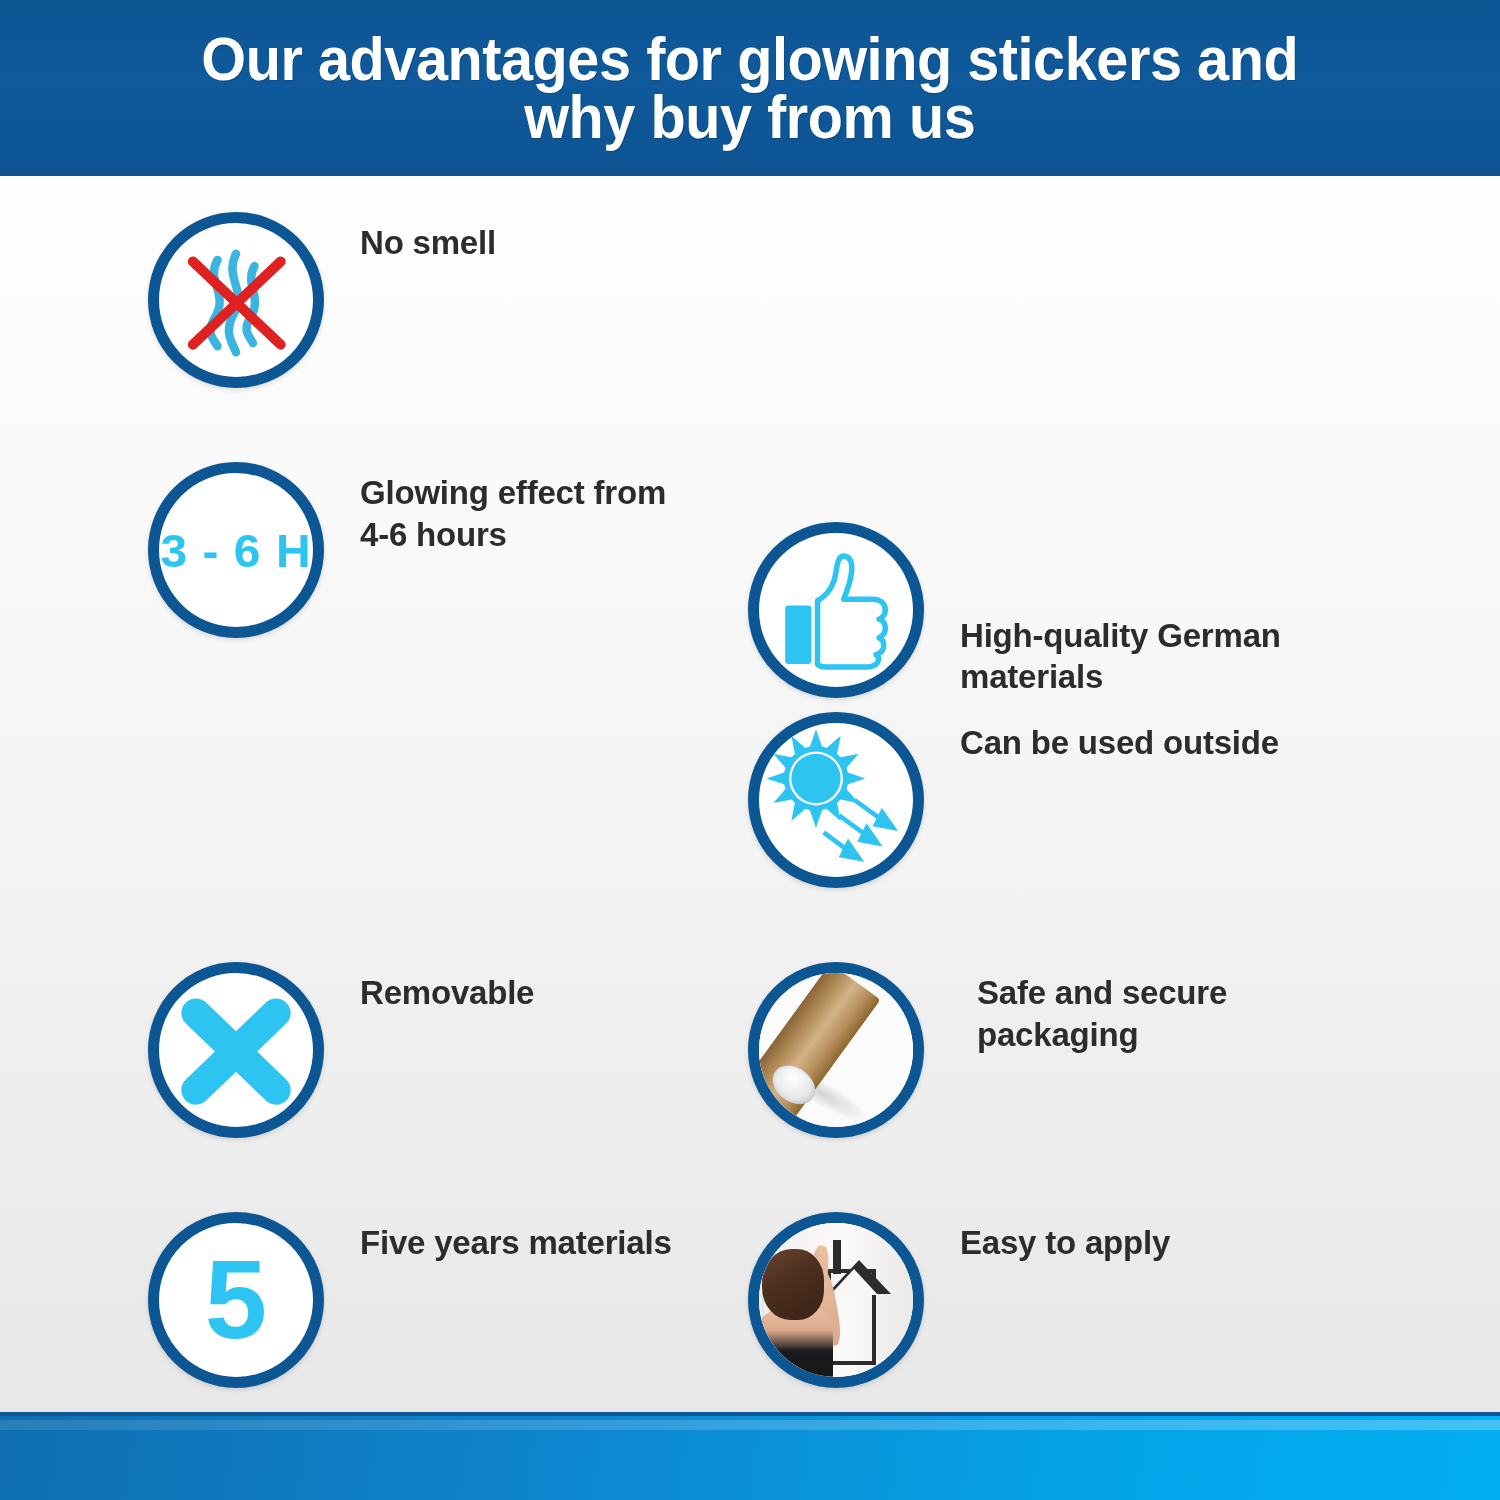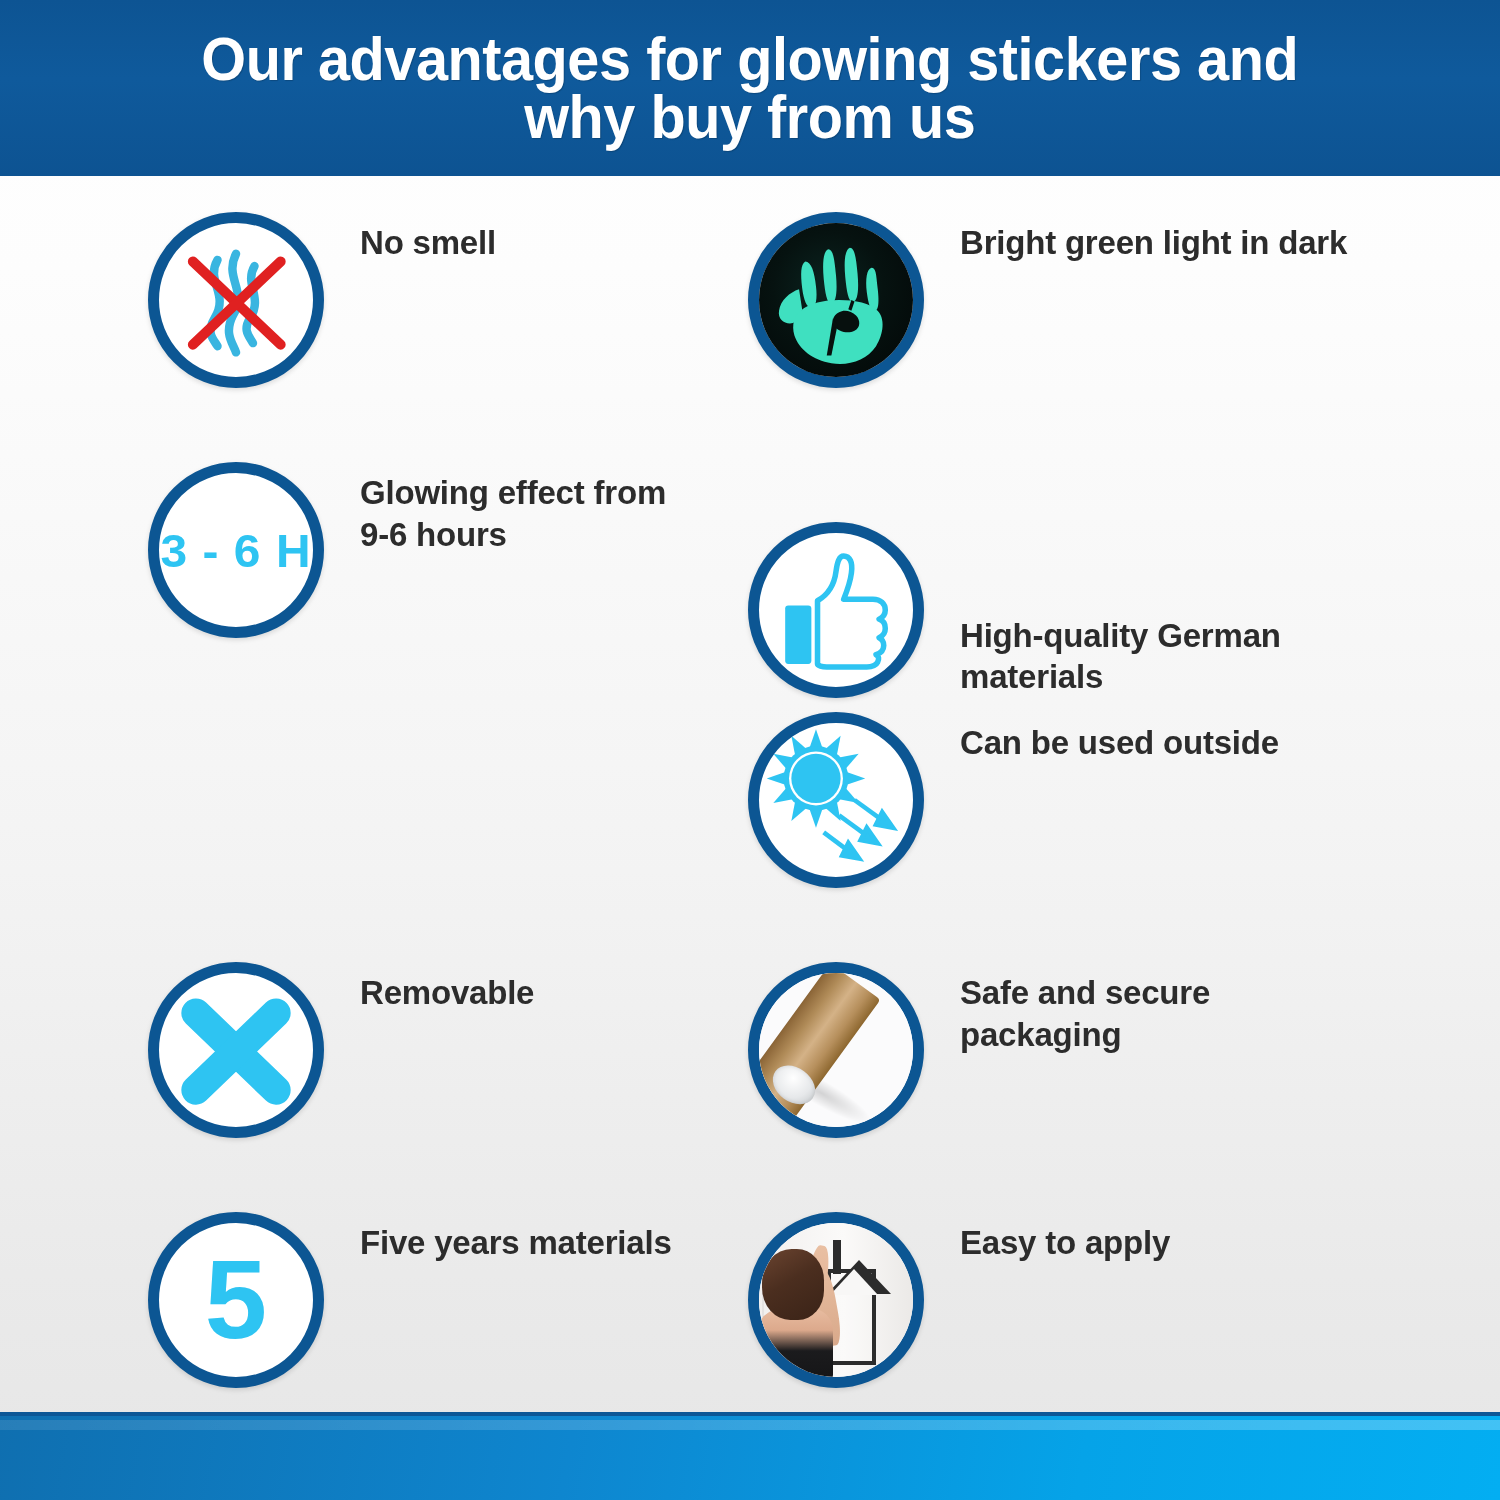--- a/index.html
+++ b/index.html
@@ -225,52 +225,29 @@
             <g stroke="#e02121" stroke-width="6.5" stroke-linecap="round">
               <line x1="22" y1="25" x2="79" y2="79"></line>
               <line x1="79" y1="25" x2="22" y2="79"></line>
             </g>
           </svg>
         </div>
       </div>
       <div class="feature-label">No smell</div>
     </div>
 
-    <div class="feature" style="left:748px; top:42px;">
-      <div class="badge">
-        <div class="badge-inner">
-          <div class="gh-bg"></div>
-          <svg class="icon-svg" viewBox="0 0 100 100" style="position:absolute; inset:0;">
-            <g fill="#3fe0c0">
-              <path d="M26 43 C20 45, 14 50, 13 57 C12 63, 17 66, 22 65 C25 64, 27 60, 28 56 Z"></path>
-              <path d="M30 25 C27 27, 27 33, 28 42 C29 50, 31 55, 34 55 C37 55, 38 49, 37 41 C36 32, 34 25, 30 25 Z"></path>
-              <path d="M45 17 C42 18, 41 25, 42 36 C43 46, 44 52, 47 52 C50 52, 51 45, 50 34 C49 23, 48 17, 45 17 Z"></path>
-              <path d="M59 16 C56 17, 55 24, 56 35 C57 45, 58 51, 61 51 C64 51, 65 44, 64 33 C63 22, 62 16, 59 16 Z"></path>
-              <path d="M73 29 C70 30, 69 36, 70 45 C71 52, 72 57, 75 57 C78 57, 78 50, 77 42 C76 33, 76 29, 73 29 Z"></path>
-              <path d="M27 57 C33 52, 42 50, 52 50 C63 50, 72 52, 77 57 C82 62, 81 72, 76 80 C70 89, 58 93, 47 91 C35 89, 26 82, 23 73 C21 66, 23 60, 27 57 Z"></path>
-            </g>
-            <g fill="#07100e">
-              <path d="M52 58 C48 60, 47 64, 49 67 C52 71, 58 72, 62 70 C66 68, 66 63, 63 60 C60 57, 55 56, 52 58 Z"></path>
-              <path d="M48 62 L44 86 L47 86 L51 66 Z"></path>
-              <path d="M58 56 L60 50 L62 51 L60 57 Z"></path>
-            </g>
-          </svg>
-        </div>
-      </div>
-      <div class="feature-label">Bright green light in dark</div>
-    </div>
 
     <div class="feature" style="left:148px; top:292px;">
       <div class="badge">
         <div class="badge-inner">
           <span class="badge-text hours">3 - 6 H</span>
         </div>
       </div>
       <div class="feature-label">Glowing effect from
-9-6 hours</div>
+4-6 hours</div>
     </div>
 
     <div class="feature" style="left:748px; top:292px;align-items:flex-end;">
       <div class="badge">
         <div class="badge-inner">
           <svg class="icon-svg" viewBox="0 0 100 100">
             <rect x="17" y="47" width="17" height="38" rx="2" fill="#2ec4f2"></rect>
             <path d="M38 85 L38 44 C45 40, 49 33, 50 25 C50.8 19, 52 15, 55 15 C59 15, 61 19, 60 26 C59.4 31, 57 38, 55 43 L74 43 C79 43, 82 46, 82 50 C82 53, 80 55, 78 56 C81 57, 82 59, 82 62 C82 65, 80 67, 78 68 C80 69, 81 71, 81 73 C81 76, 79 78, 76 79 C78 80, 78 82, 77 84 C76 86, 73 87, 70 87 L44 87 C41 87, 38 86, 38 85 Z" fill="none" stroke="#2ec4f2" stroke-width="3.6" stroke-linejoin="round"></path>
           </svg>
         </div>
@@ -323,21 +300,21 @@
             <g stroke="#2ec4f2" stroke-width="19" stroke-linecap="round" stroke-linejoin="round">
               <line x1="24" y1="26" x2="76" y2="76"></line>
               <line x1="76" y1="26" x2="24" y2="76"></line>
             </g>
           </svg>
         </div>
       </div>
       <div class="feature-label">Removable</div>
     </div>
 
-    <div class="feature" style="left:748px; top:792px;">
+    <div class="feature" style="left:748px; top:792px;gap:17px;">
       <div class="badge">
         <div class="badge-inner">
           <div class="photo">
             <div class="tube-bg"></div>
             <div class="tube-shadow"></div>
             <div class="tube-body"></div>
             <div class="tube-cap"></div>
           </div>
         </div>
       </div>

